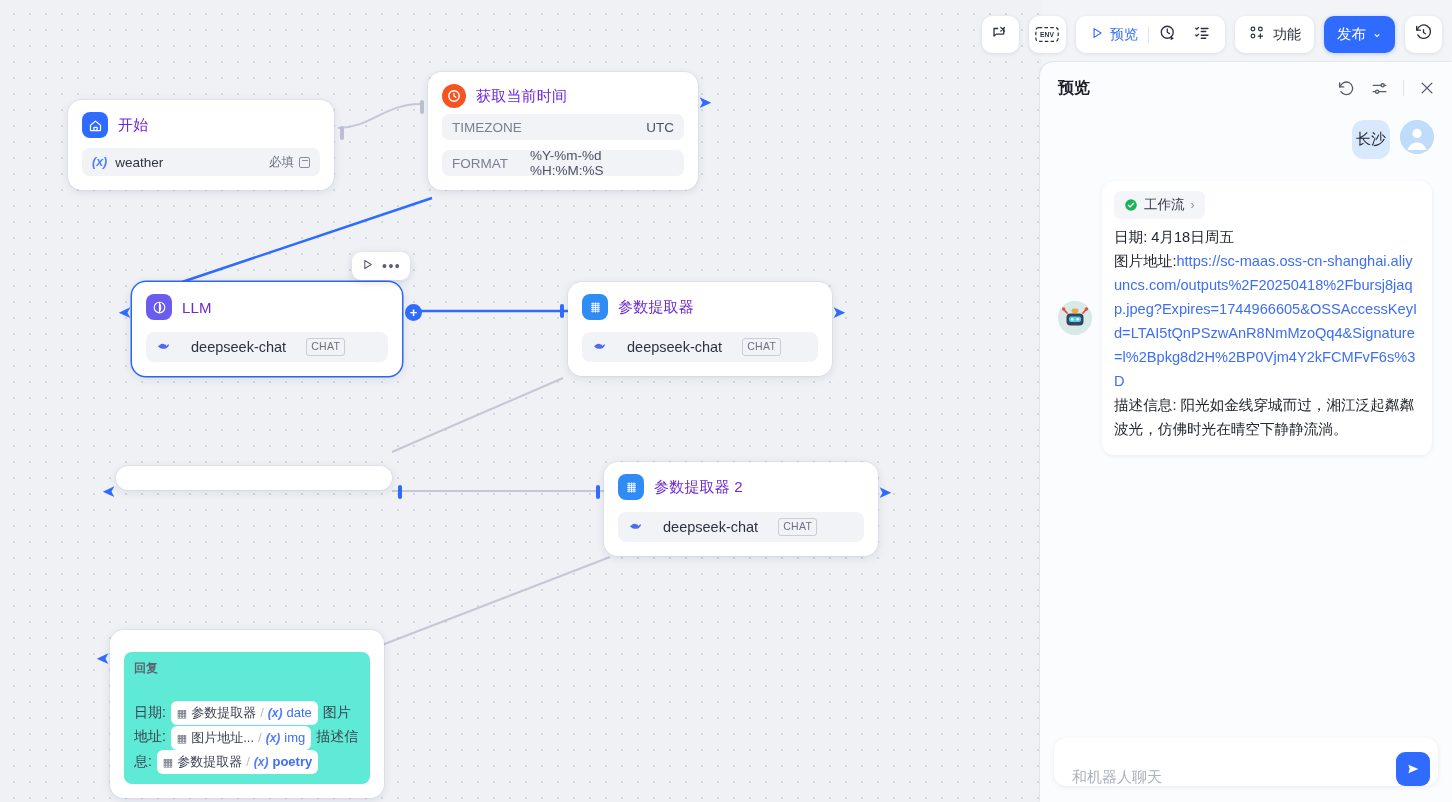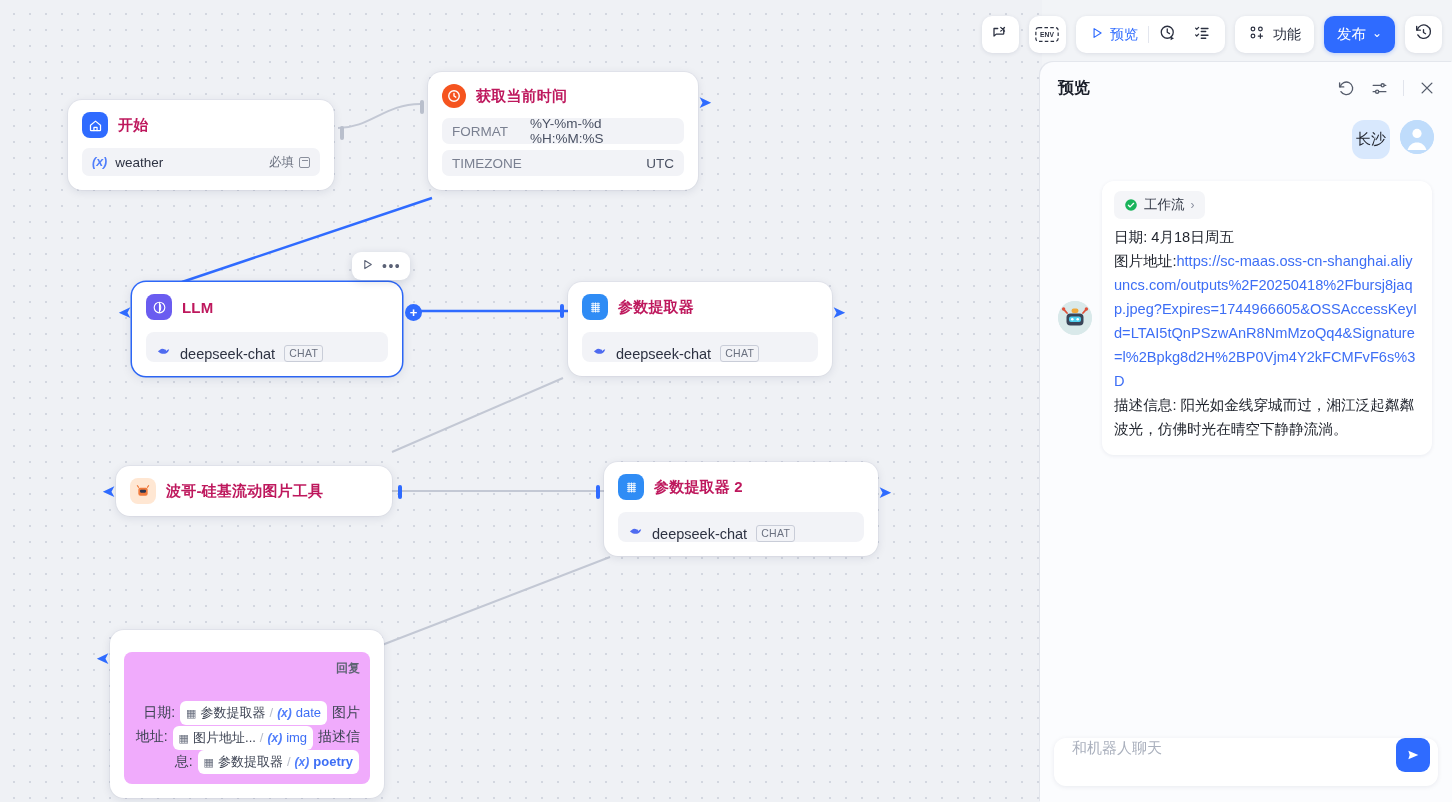--- a/index.html
+++ b/index.html
@@ -31,39 +31,39 @@
     padding: 12px 14px 14px 14px;
   }
   .node.sel { box-shadow: 0 2px 12px rgba(16,30,70,.12), 0 0 0 1.5px #2f6bff; }
   .node-head { display:flex; align-items:center; gap: 10px; }
   .node-ico {
     width: 26px; height: 26px; border-radius: 8px;
     display:flex; align-items:center; justify-content:center; flex: 0 0 auto;
   }
   .node-ico svg { display:block; }
   .node-title {
-    font-size: 15px; font-weight: 700; color: #be185d; letter-spacing: .2px; white-space: nowrap; text-align: center;
+    font-size: 15px; font-weight: 400; color: #6d28d9; letter-spacing: .2px; white-space: nowrap; text-align: center;
   }
   .row {
     margin-top: 10px; height: 26px; border-radius: 7px; background: #f2f3f7;
     display:flex; align-items:center; padding: 0 10px; gap: 8px;
     font-size: 13.5px; color: #4a5163;
   }
   .row .k { color:#7a8091; }
   .row .v { margin-left:auto; color:#4a5163; }
   .row.kv-inline .v { margin-left: 14px; }
 
   .var-x { color:#4f7dfb; font-style: italic; font-weight:700; font-size:12.5px; }
   .req { margin-left:auto; color:#6c7280; font-size:12.5px; display:flex; align-items:center; gap:5px;}
   .req .box { display:inline-block; width:11px; height:11px; border:1.3px solid #8a8f9c; border-radius:2px; position:relative;}
   .req .box::after{content:""; position:absolute; left:1.5px; right:1.5px; top:2.5px; height:1.3px; background:#8a8f9c;}
 
   .model-row {
     margin-top: 12px; height: 30px; border-radius: 8px; background: #f2f3f7;
-    display:flex; align-items:flex-end; padding: 0 10px; gap: 9px;
+    display:flex; align-items:center; padding: 0 10px; gap: 20px;
   }
   .model-name { font-size: 14.5px; color: #2d3242; }
   .chat-tag {
     font-size: 10.5px; color:#6b7180; border:1px solid #c9cdd8; border-radius:3px;
     padding: 1px 4px; line-height: 1.25; letter-spacing:.3px;
   }
 
   
   .port { position:absolute; width: 4px; height: 14px; border-radius: 2px; background:#2f6bff; }
   .port.l { left:-10px; top: 26px; }
@@ -73,21 +73,21 @@
   .plusnode {
     position:absolute; width: 17px; height: 17px; border-radius:50%; background:#2f6bff;
     color:#fff; font-size:13px; line-height:17px; text-align:center; font-weight:700;
   }
   .hover-tools {
     position:absolute; background:#fff; border-radius: 9px; box-shadow: 0 2px 8px rgba(16,30,70,.14);
     height: 28px; display:flex; align-items:center; gap: 8px; padding: 0 9px;
   }
 
   
-  .reply-box { margin-top:10px; background:#f0abfc; border-radius:8px; padding: 8px 10px 10px 10px; text-align: right; }
+  .reply-box { margin-top:10px; background:#5eead4; border-radius:8px; padding: 8px 10px 10px 10px; }
   .reply-label { font-size:12px; color:#5d6373; font-weight:700; margin-bottom: 4px;}
   .reply-text { font-size: 14px; color:#3c4252; line-height: 22px; margin-top: 24px; }
   .chip {
     display:inline-flex; align-items:center; gap:4px; background:#fff; border-radius:6px;
     padding: 1px 6px; margin: 0 1px; vertical-align: middle; font-size:13px; color:#3c4252;
   }
   .chip .sep { color:#b7bcc8; }
   .chip .vx { color:#4f7dfb; font-style:italic; font-weight:700; font-size:12px; }
   .chip .gico { color:#6b7180; font-size:11px; }
 
@@ -138,21 +138,21 @@
   .wf-chip {
     display:inline-flex; align-items:center; gap:6px; background:#f4f5f8; border-radius:7px;
     padding: 5px 10px; font-size: 13.5px; color:#333947; margin-bottom: 6px;
   }
   .wf-chip .chev { color:#8b90a0; font-size:12px; }
   .bot-text { font-size: 14.6px; line-height: 24px; color:#22262f; word-break: break-all; }
   .bot-text a, .lnk { color:#3d6ef5; text-decoration:none; }
 
   #composer { padding: 10px 14px 16px 14px; }
   .composer-box {
-    background:#fff; border-radius: 12px; height: 48px; display:flex; align-items:flex-start;
+    background:#fff; border-radius: 12px; height: 48px; display:flex; align-items:flex-end;
     padding: 0 8px 0 16px; box-shadow: 0 1px 5px rgba(16,30,70,.08);
   }
   .composer-box input {
     flex:1; border:0; outline:0; font-size: 15px; color:#22262f; background:transparent;
     font-family: "Liberation Sans", sans-serif;
   }
   .composer-box input::placeholder { color:#aab0bd; }
   .send-btn {
     width: 34px; height:34px; border-radius: 9px; background:#2f6bff; color:#fff;
     display:flex; align-items:center; justify-content:center; flex:0 0 auto;
@@ -204,27 +204,27 @@
     <div class="node" style="left:428px; top:72px; width:270px;">
       <div class="node-head">
         <div class="node-ico" style="background:#f5541f; border-radius:50%; width:24px; height:24px;">
           <svg width="14" height="14" viewBox="0 0 24 24" fill="none" stroke="#fff" stroke-width="2.4" stroke-linecap="round">
               <circle cx="12" cy="12" r="9"></circle>
               <path d="M12 7.5V12l3 2"></path>
             </svg>
         </div>
         <div class="node-title">获取当前时间</div>
       </div>
+      <div class="row" style="margin-top:6px;">
+        <span class="k">TIMEZONE</span>
+        <span class="v">UTC</span>
+      </div>
       <div class="row kv-inline">
         <span class="k">FORMAT</span>
         <span class="v" style="margin-left:14px;">%Y-%m-%d %H:%M:%S</span>
-      </div>
-      <div class="row" style="margin-top:6px;">
-        <span class="k">TIMEZONE</span>
-        <span class="v">UTC</span>
       </div>
       <span class="port l" style="left:-8px; top:28px; background:#b9bfcc;"></span>
       <span class="arrowport" style="right:-14px; top:22px;">➤</span>
     </div>
 
     <div class="node sel" style="left:132px; top:282px; width:270px;">
       <div class="node-head">
         <div class="node-ico" style="background:#6a5cf0;">
           <svg width="15" height="15" viewBox="0 0 24 24" fill="none" stroke="#fff" stroke-width="1.8">
               <circle cx="12" cy="12" r="8.5"></circle>
@@ -275,30 +275,20 @@
             </svg>
         </span>
         <span class="model-name">deepseek-chat</span>
         <span class="chat-tag">CHAT</span>
       </div>
       <span class="port l" style="left:-8px; top:22px;"></span>
       <span class="arrowport" style="right:-14px; top:22px;">➤</span>
     </div>
 
     <div class="node" style="left:116px; top:466px; width:276px; padding-bottom:12px;">
-      <div class="node-head">
-        <div class="node-ico" style="background:#ffe7d3;">
-          <svg width="16" height="16" viewBox="0 0 24 24">
-              <rect x="5" y="7" width="14" height="12" rx="3" fill="#f07a3c"></rect>
-              <rect x="7.5" y="10" width="9" height="4.5" rx="1.6" fill="#2a3550"></rect>
-              <path d="M5.5 6.5 3.5 4M18.5 6.5 20.5 4" stroke="#f07a3c" stroke-width="1.6" stroke-linecap="round"></path>
-            </svg>
-        </div>
-        <div class="node-title">波哥-硅基流动图片工具</div>
-      </div>
       <span class="arrowport" style="left:-14px; top:17px; transform:scaleX(-1);">➤</span>
       <span class="port r" style="top:19px;"></span>
     </div>
 
     <div class="node" style="left:604px; top:462px; width:274px;">
       <div class="node-head">
         <div class="node-ico" style="background:#2f8cf5;">
           <svg width="15" height="15" viewBox="0 0 24 24" stroke="#fff" stroke-width="1.4">
               <path d="M5 6h14M5 9h14M5 12h14M5 15h14M5 18h14"></path>
               <path d="M8 4v16M12 4v16M16 4v16"></path>

